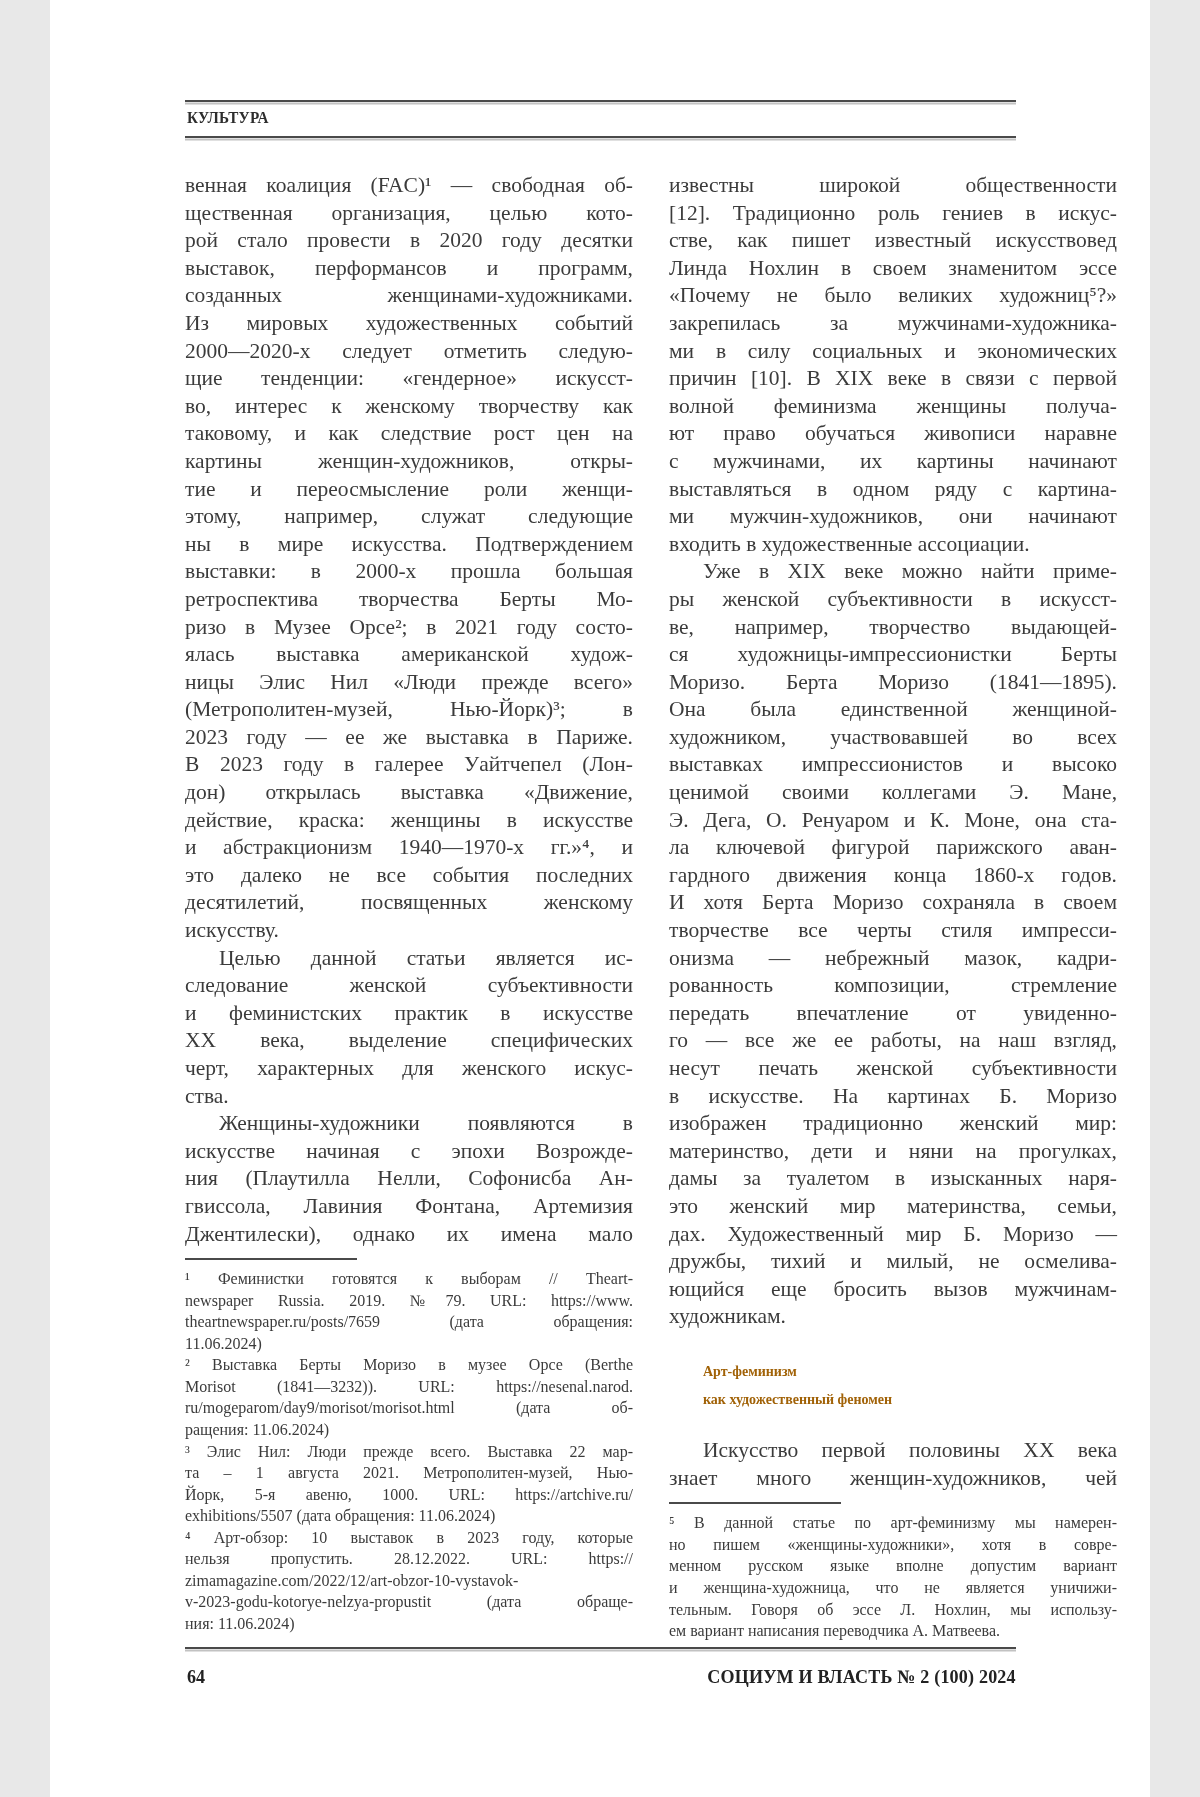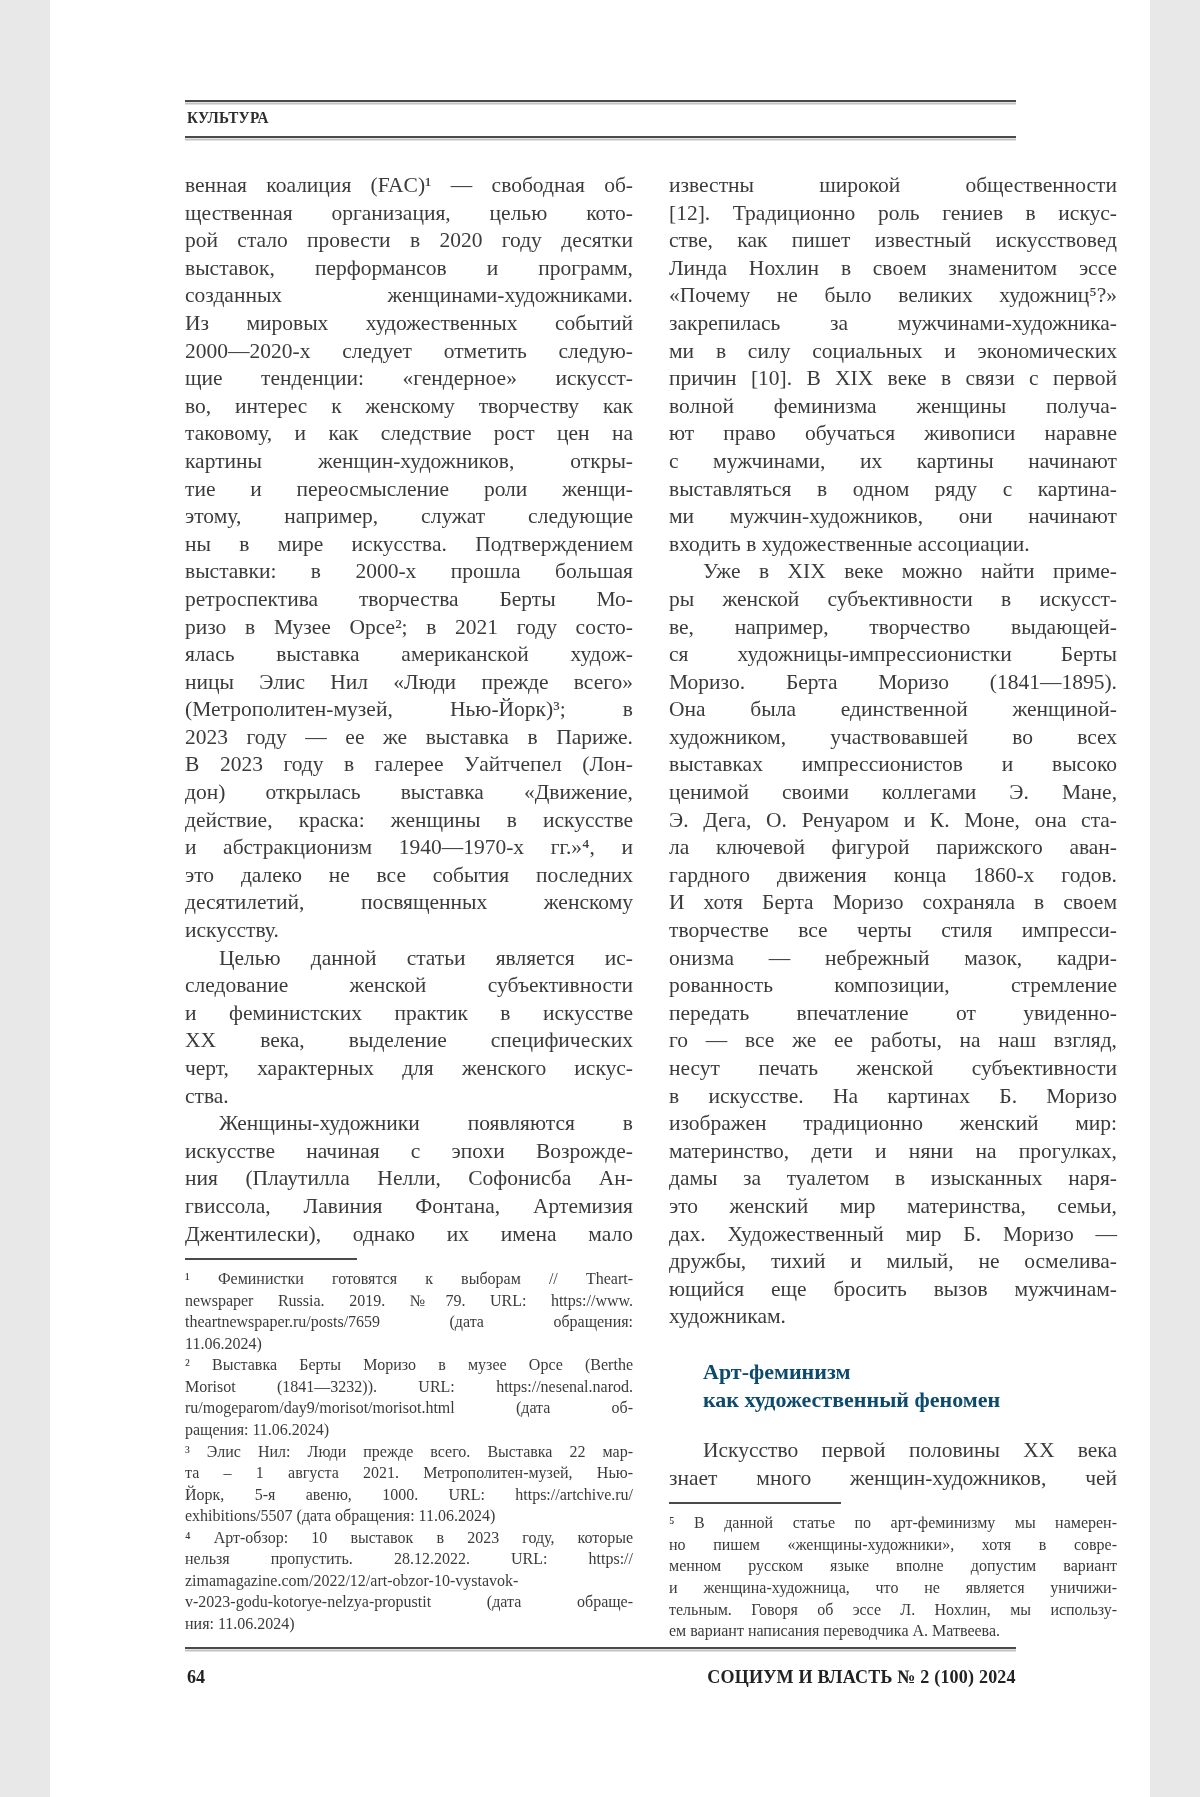--- a/index.html
+++ b/index.html
@@ -33,22 +33,22 @@
   .col{flex:1 1 0;min-width:0;}
   .body .line{
     font-size:21.5px;line-height:27.6px;height:27.6px;
     text-align:justify;text-align-last:justify;
     white-space:normal;
   }
   .line.indent{padding-left:34px;}
   .line.pend{text-align:left;text-align-last:left;}
   .subheading{margin-top:27px;margin-bottom:24px;}
   .subheading .line{
-    font-size:22px;line-height:27.6px;height:27.6px;
-    font-weight:700;color:#0c4a6e;padding-left:34px;
+    font-size:14px;line-height:27.6px;height:27.6px;
+    font-weight:700;color:#a16207;padding-left:34px;
     text-align:left;
   }
   .fnsep{
     width:172px;height:0;border-top:2px solid #4a4a4a;
     margin-top:10px;margin-bottom:8px;
   }
   .fnblock .line{
     font-size:16px;line-height:21.55px;height:21.55px;
     text-align:justify;text-align-last:justify;
   }

